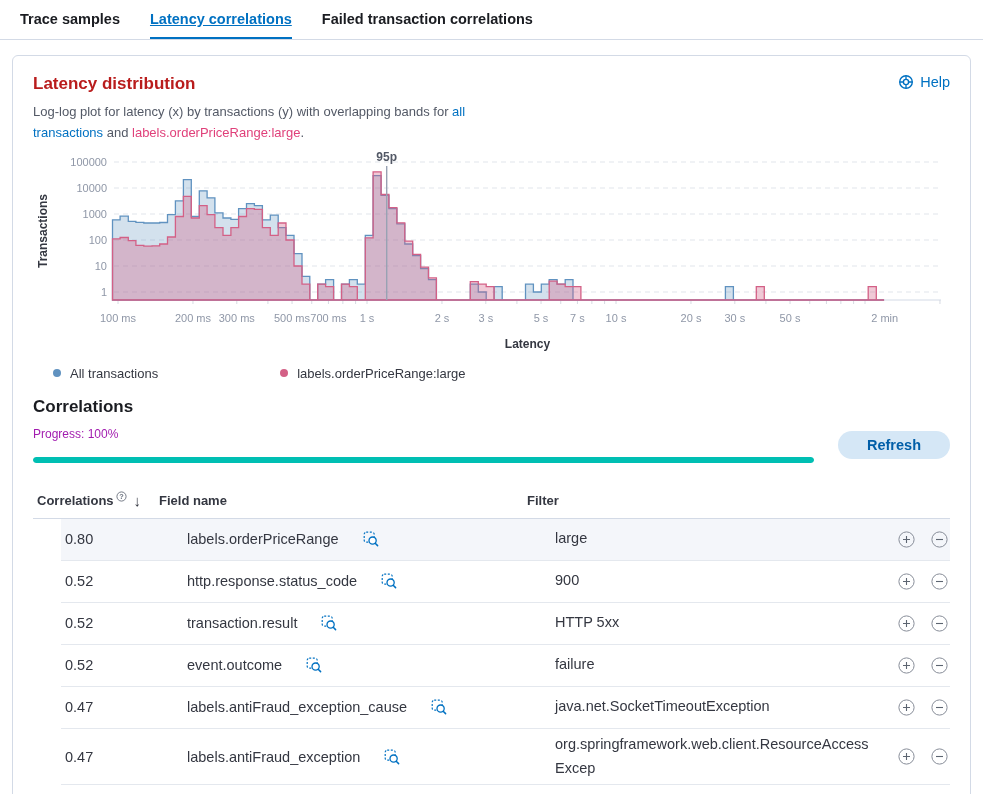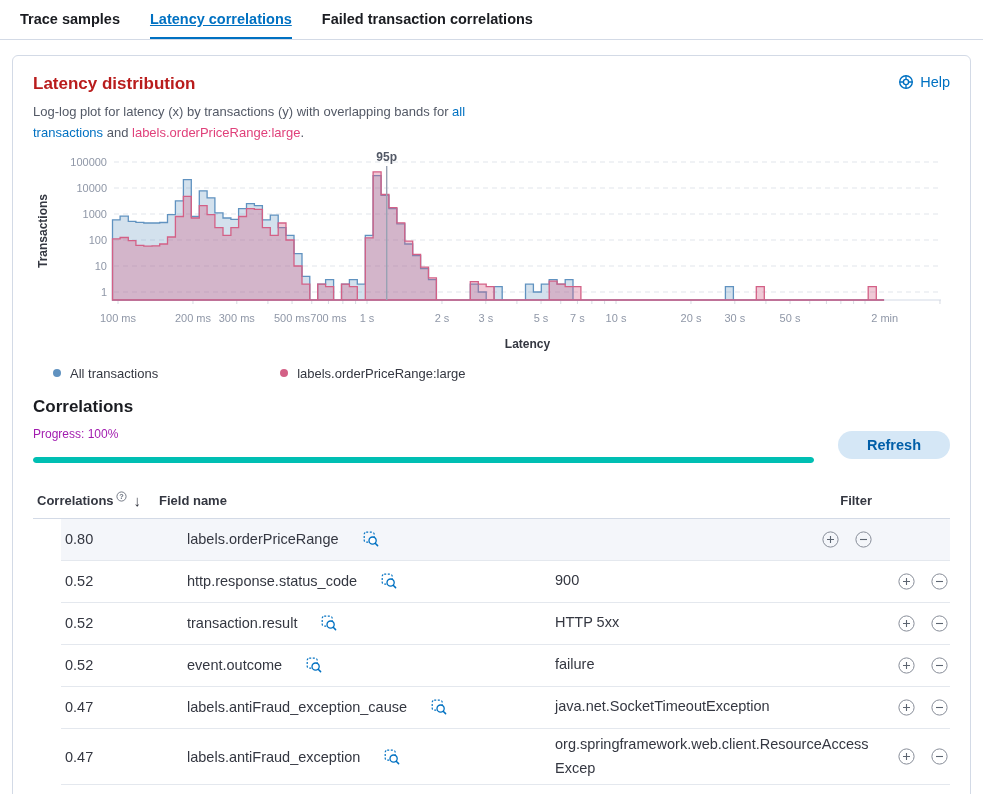--- a/index.html
+++ b/index.html
@@ -42,21 +42,21 @@
   .progress-fill { height:6px; border-radius:3px; }
   .refresh-btn { min-width:112px; height:28px; border:none; border-radius:17px; background:#D5E7F6;
     color:#005EA8; font-family:inherit; font-size:14.5px; font-weight:600; cursor:pointer; }
 
   
   .thead { display:grid; grid-template-columns:126px 368px 1fr 76px; align-items:center;
     padding:13px 0 9px 0; border-bottom:1px solid #D3DAE6; font-size:13px; font-weight:700; }
   .thead .h-corr { display:flex; align-items:center; padding-left:4px; }
   .q-icon { margin:-6px 0 0 2px; }
   .sort-arrow { font-size:15px; font-weight:400; margin-left:7px; color:#343741; }
-  .h-filter { text-align:right; padding-right:2px; }
+  .h-filter { padding-right:2px; }
   .trow { display:grid; grid-template-columns:126px 368px 1fr 76px; align-items:center;
     min-height:42px; padding:4px 0; border-bottom:1px solid #E4E8EE; font-size:14.5px;margin-left:28px; }
   .trow.hl { background:#F4F6FA; }
   .c-corr { padding-left:4px; }
   .c-field { display:flex; align-items:center; gap:24px; }
   .c-val { max-width:352px; word-break:break-all; line-height:1.65; }
   .c-filter { display:flex; justify-content:flex-end; gap:16px; padding-right:2px; }
   .icon-btn { display:inline-flex; cursor:pointer; }
 </style>
 </head>
@@ -198,20 +198,21 @@
     <div class="c-field">
       <span>labels.orderPriceRange</span>
       <span class="icon-btn">
         <svg width="16" height="16" viewBox="0 0 16 16">
           <rect x="1.2" y="1.2" width="10" height="10" rx="2" fill="none" stroke="#0071C2" stroke-width="1.2" stroke-dasharray="2 1.6"></rect>
           <circle cx="9.6" cy="9.6" r="3.6" fill="#fff" stroke="#0071C2" stroke-width="1.3"></circle>
           <line x1="12.2" y1="12.2" x2="14.6" y2="14.6" stroke="#0071C2" stroke-width="1.5" stroke-linecap="round"></line>
         </svg>
       </span>
     </div>
+    <div class="c-val">large</div>
     <div class="c-filter">
       <span class="icon-btn">
         <svg width="17" height="17" viewBox="0 0 17 17">
           <circle cx="8.5" cy="8.5" r="7.6" fill="none" stroke="#878D98" stroke-width="1"></circle>
           <path d="M8.5 5v7M5 8.5h7" stroke="#5d6571" stroke-width="1.1"></path>
         </svg>
       </span>
       <span class="icon-btn">
         <svg width="17" height="17" viewBox="0 0 17 17">
           <circle cx="8.5" cy="8.5" r="7.6" fill="none" stroke="#878D98" stroke-width="1"></circle>

